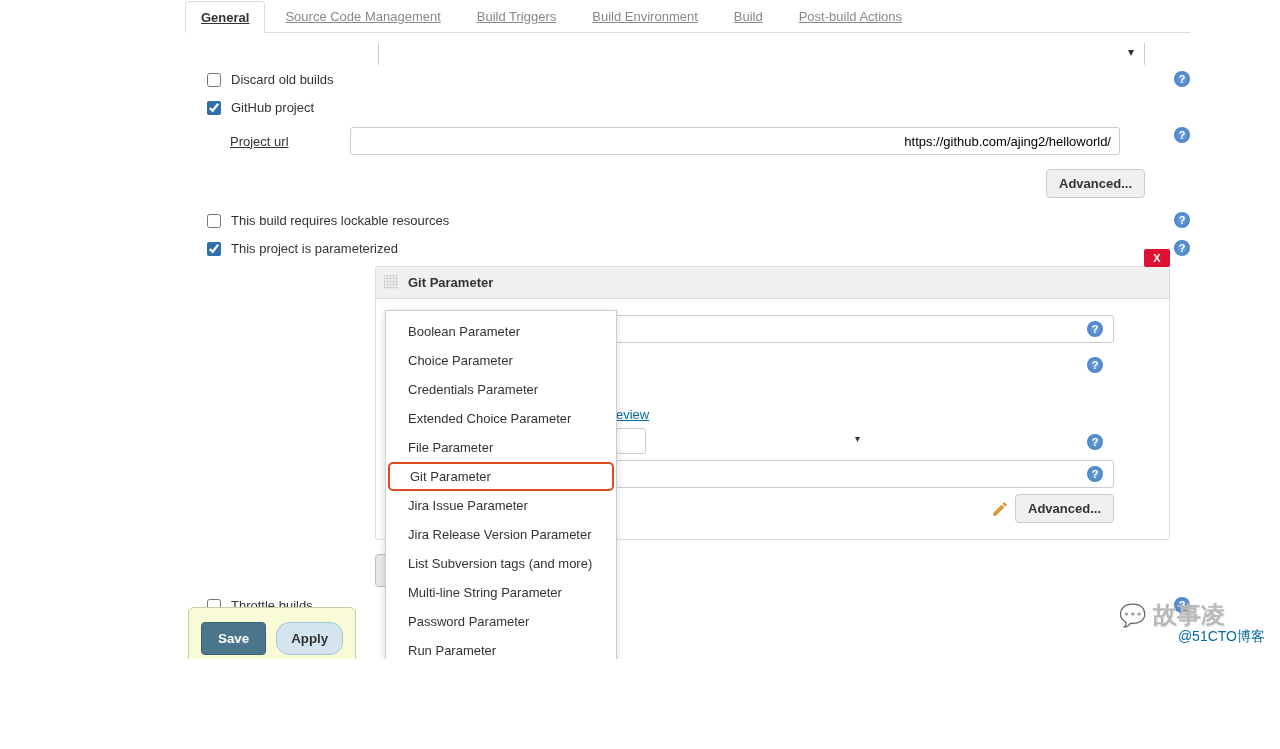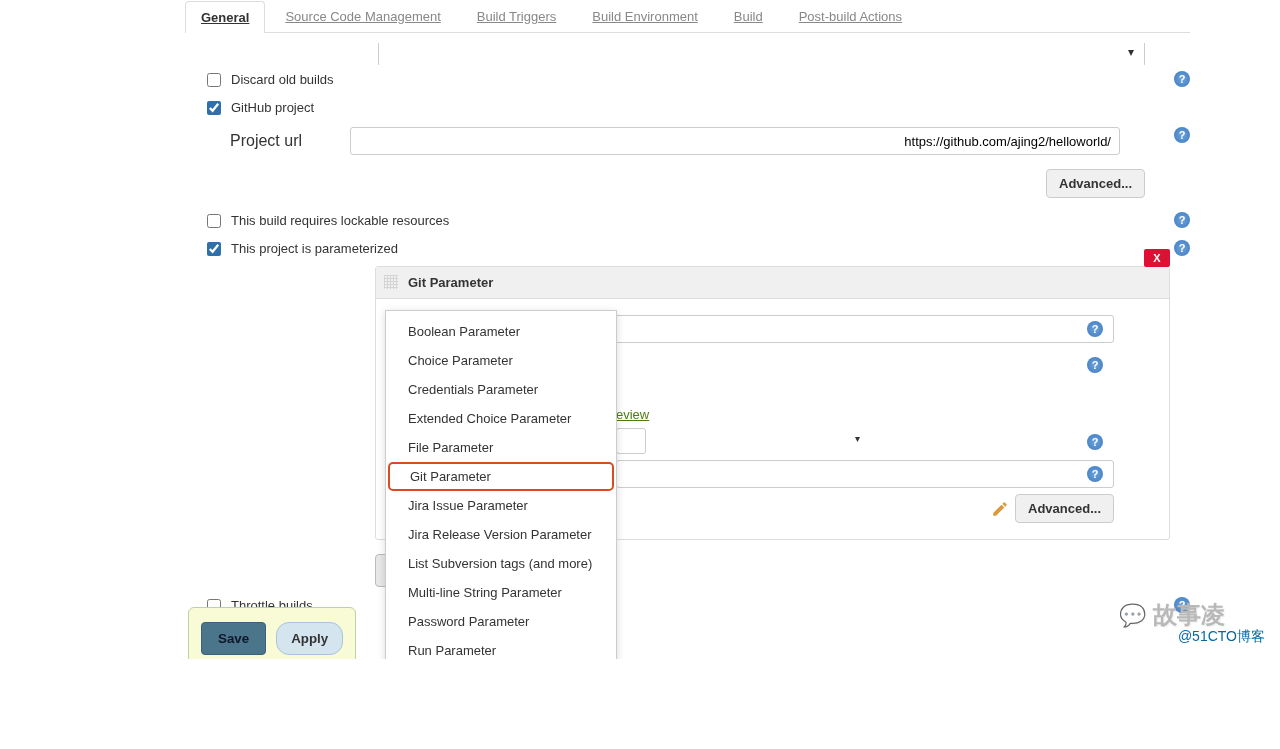--- a/index.html
+++ b/index.html
@@ -7,44 +7,44 @@
   .page { margin: 0 auto; width: 1280px; position: relative; padding: 0 90px 40px 185px; }
   .tabs { display: flex; border-bottom: 1px solid #ddd; margin-bottom: 0; }
   .tab { padding: 8px 15px; color: #888; border: 1px solid transparent; border-bottom: none; border-radius: 4px 4px 0 0; background: transparent; cursor: pointer; font-size: 13px; margin-right: 4px; text-decoration: underline; }
   .tab.active { color: #333; font-weight: 600; background: #fff; border-color: #ddd; position: relative; bottom: -1px; }
   .content { padding: 10px 0 0 0; }
   .form-row { display: flex; align-items: flex-end; padding: 6px 0; position: relative; }
   .form-row .cb { margin: 2px 10px 0 22px; }
   .form-row .lbl { color: #333; font-size: 13px; }
   .help-icon { width: 16px; height: 16px; border-radius: 50%; background: radial-gradient(#6fa4d8,#3a78c4); color: #fff; font-weight: bold; font-size: 11px; display: inline-flex; align-items:center; justify-content:center; position:absolute; right:0; top:6px; }
   .indent-row { display:flex; align-items:center; padding:6px 0; position:relative; }
-  .indent-row .field-label { width:165px; padding-left:45px; font-size:16px; color:#333; }
+  .indent-row .field-label { width:165px; padding-left:45px; font-size:13px; color:#333;text-decoration:underline; }
   .text-input { flex:1; height:28px; border:1px solid #ccc; border-radius:3px; padding:0 8px; font-size:13px; max-width:770px;text-align:right; }
   .select-input { height:26px; border:1px solid #ccc; border-radius:3px; padding:0 20px 0 6px; font-size:13px; background:#fff; appearance:none; position:relative; }
   .select-wrap { position:relative; display:inline-block; }
   .select-wrap::after { content:"▾"; position:absolute; right:6px; top:5px; font-size:10px; color:#333; pointer-events:none; }
   .btn { padding:6px 12px; border:1px solid #ccc; background:#f0f0f0; border-radius:4px; font-size:13px; cursor:pointer; font-weight:600; color:#333; }
   .btn-row-right { text-align:right; padding:8px 45px 8px 0; position:relative; }
   .param-block { border:1px solid #ddd; border-radius:3px; margin:4px 0 8px 190px; position:relative; width:795px; }
   .param-header { background:#f0f0f0; padding:8px 10px 8px 32px; border-bottom:1px solid #ddd; position:relative; font-weight:600; }
   .drag-icon { position:absolute; left:8px; top:8px; width:16px; height:16px; }
   .drag-icon::before { content:""; display:block; width:14px; height:14px; background-image: repeating-linear-gradient(#999 0 1px, transparent 1px 3px), repeating-linear-gradient(90deg, #999 0 1px, transparent 1px 3px); opacity:0.3; }
   .delete-x { position:absolute; right:-1px; top:-18px; width:26px; height:18px; background:#d13; color:#fff; font-weight:bold; display:flex; align-items:center; justify-content:center; border-radius:2px; font-size:11px; }
   .param-body { padding:10px 55px 10px 10px; }
   .param-field-row { display:flex; align-items:flex-start; margin:6px 0; position:relative; }
   .param-field-row .text-input, .param-field-row textarea { flex:1; }
   textarea.text-input { height:95px; resize:both; padding:6px 8px; }
-  .link { color:#4d7c0f; text-decoration:underline; font-size:13px; cursor:pointer; }
+  .link { color:#0369a1; text-decoration:underline; font-size:13px; cursor:pointer; }
   .add-param-btn { margin:6px 0 4px 190px; padding:8px 12px; border:1px solid #bbb; background:#e8e8e8; border-radius:4px; font-weight:600; font-size:13px; cursor:pointer; display:inline-flex; align-items:center; }
   .add-param-btn::after { content:"▾"; margin-left:8px; font-size:10px; }
   .menu-popup { position:absolute; background:#fff; border:1px solid #ccc; box-shadow:0 2px 8px rgba(0,0,0,.15); padding:6px 0; width:232px; left:385px; top:310px; z-index:20; }
   .menu-popup .item { padding:7px 22px; font-size:13px; color:#333; cursor:pointer; white-space:nowrap; }
   .menu-popup .item.highlight { border:2px solid #db4b1f; border-radius:5px; padding:5px 20px; margin:0 2px; }
   .bottom-bar { position:absolute; bottom:-3px; left:188px; display:flex; gap:10px; background:#f9fbd7; border:1px solid #bdd3a0; border-radius:6px 6px 0 0; padding:14px 12px 6px; }
-  .btn-save { background:#4b758b; color:#0f172a; border:1px solid #3a6278; padding:8px 16px; border-radius:4px; font-weight:600; }
+  .btn-save { background:#4b758b; color:#ffffff; border:1px solid #3a6278; padding:8px 16px; border-radius:4px; font-weight:600; }
   .btn-apply { background:#d5e5ef; color:#333; border:1px solid #a7c5d9; padding:8px 14px; border-radius:13px; font-weight:600; }
   .adv-btn-wrap { display:flex; align-items:center; justify-content:flex-end; gap:6px; }
   .adv-icon-svg { width:18px; height:18px; }
   .watermark1 { position:absolute; right:55px; bottom:28px; font-size:24px; font-weight:700; color:#b8b8b8; text-shadow:1px 1px 2px rgba(0,0,0,.08); font-family: "STKaiti","KaiTi",serif; z-index:30; }
   .watermark1::before { content:"💬"; font-size:22px; margin-right:6px; opacity:.6; }
   .watermark2 { position:absolute; right:15px; bottom:13px; font-size:14px; color:#0369a1; z-index:30; }
   .tophidden { height:22px; overflow:hidden; position:relative; }
   .tophidden .select-full { position:absolute; left:193px; right:45px; top:-4px; height:28px; border:1px solid #ccc; border-radius:3px; background:#fff; }
   .tophidden .select-full::after { content:"▾"; position:absolute; right:10px; top:5px; font-size:12px; }
   .small-select { width:250px; }

